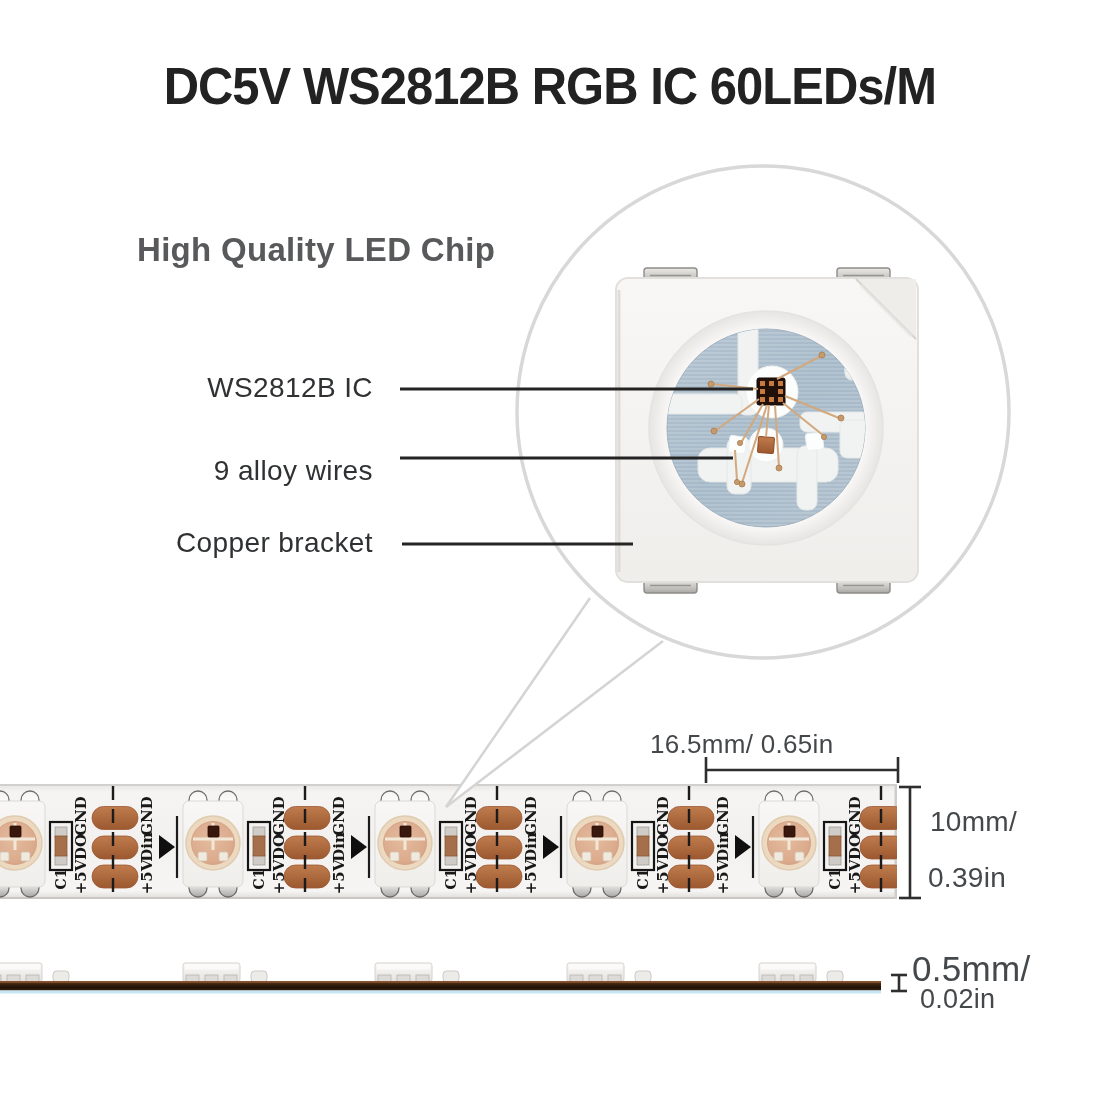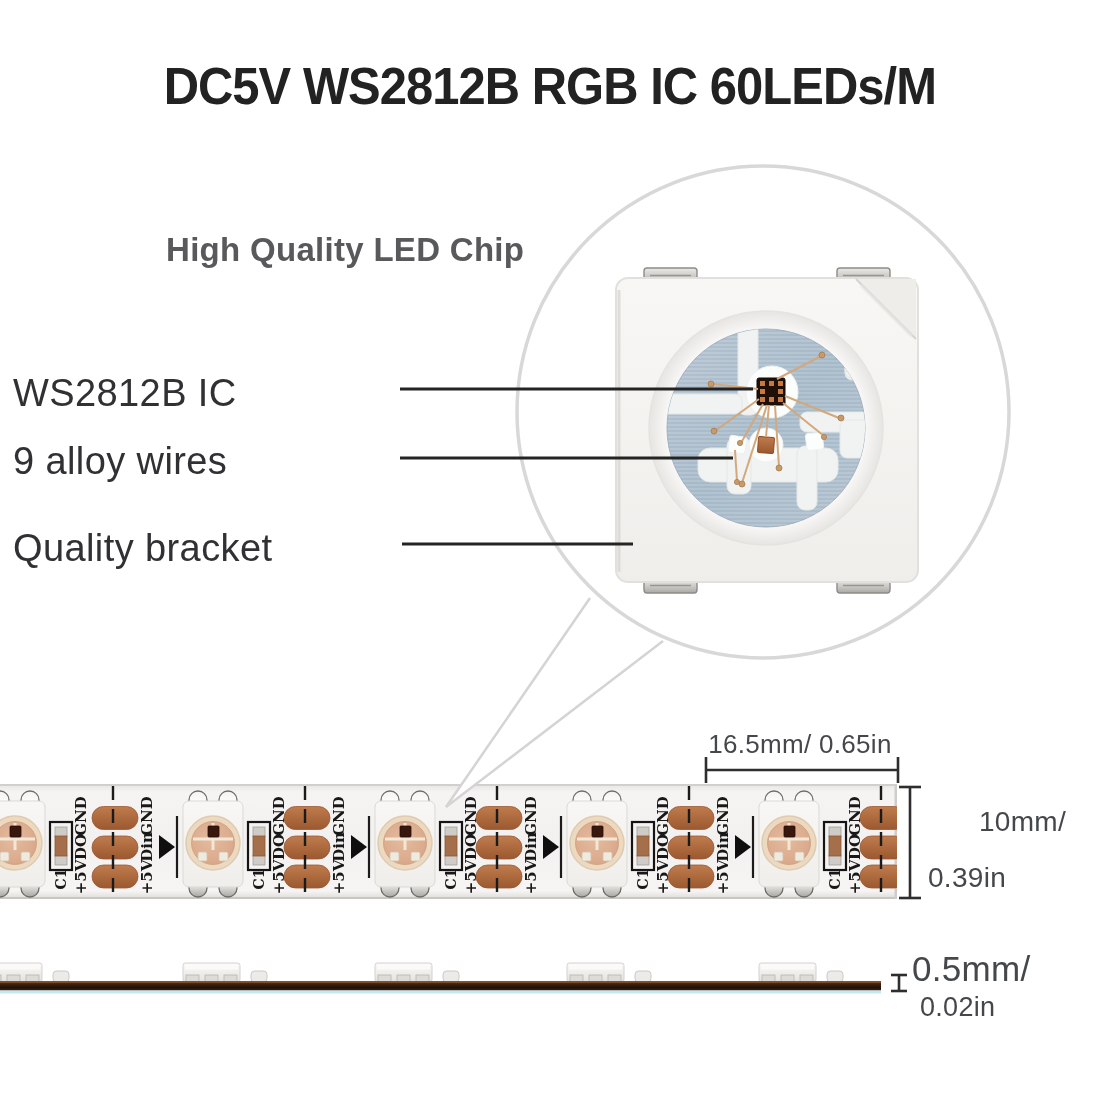--- a/index.html
+++ b/index.html
@@ -3,29 +3,29 @@
 <meta charset="utf-8">
 <style>
   html,body{margin:0;padding:0;background:#fff;}
   #stage{position:relative;width:1100px;height:1100px;background:#ffffff;overflow:hidden;
          font-family:"Liberation Sans", sans-serif;}
   #stage svg{position:absolute;left:0;top:0;}
   .abs{position:absolute;}
   #title{left:0;top:56px;width:1100px;text-align:center;font-size:52px;font-weight:700;
          color:#222222;letter-spacing:-1px;}
   #title span{display:inline-block;transform:scaleX(.94);white-space:nowrap;}
-  #heading{left:166px;top:231px;font-size:33px;font-weight:700;color:#58595b;letter-spacing:.3px;}
-  .callout-label{right:727px;width:360px;text-align:left;font-size:38px;color:#2f3133;
+  #heading{left:137px;top:231px;font-size:33px;font-weight:700;color:#58595b;letter-spacing:.3px;}
+  .callout-label{right:727px;width:360px;text-align:right;font-size:28px;color:#2f3133;
                  letter-spacing:.4px;white-space:nowrap;}
   .dim{color:#45484b;font-size:26px;letter-spacing:.3px;white-space:nowrap;}
-  #dim-pitch{left:650px;top:729px;width:300px;text-align:center;}
-  #dim-w1{left:979px;top:806px;font-size:28px;text-align:right;}
+  #dim-pitch{left:650px;top:729px;width:300px;}
+  #dim-w1{left:930px;top:806px;font-size:28px;text-align:right;}
   #dim-w2{left:928px;top:842px;font-size:28px;margin-top:20px;}
   #dim-t1{left:912px;top:949px;font-size:35px;}
-  #dim-t2{left:920px;top:984px;font-size:27px;margin-top:8px;}
+  #dim-t2{left:920px;top:984px;font-size:27px;}
 </style>
 </head>
 <body>
 
 <div id="stage">
 
   <svg id="scene" width="1100" height="1100" viewBox="0 0 1100 1100">
     <defs>
       <linearGradient id="gPcb" x1="0" y1="0" x2="0" y2="1">
         <stop offset="0" stop-color="#e7e5e3"></stop>
@@ -396,21 +396,21 @@
       <rect x="0" y="981" width="881" height="9.5" fill="url(#gBar)"></rect>
       <rect x="0" y="981" width="881" height="1.8" fill="#8a5530" opacity="0.9"></rect>
       <rect x="0" y="990.5" width="881" height="3" fill="#c7e6f4"></rect>
     </g>
   </svg>
 
   <div id="title" class="abs"><span>DC5V WS2812B RGB IC 60LEDs/M</span></div>
   <div id="heading" class="abs">High Quality LED Chip</div>
 
   <div class="abs callout-label" style="top:372px;">WS2812B IC</div>
-  <div class="abs callout-label" style="top:440px;">9 alloy wires</div>
-  <div class="abs callout-label" style="top:527px;">Quality bracket</div>
+  <div class="abs callout-label" style="top:455px;">9 alloy wires</div>
+  <div class="abs callout-label" style="top:527px;">Copper bracket</div>
 
   <div id="dim-pitch" class="abs dim">16.5mm/ 0.65in</div>
   <div id="dim-w1" class="abs dim">10mm/</div>
   <div id="dim-w2" class="abs dim">0.39in</div>
   <div id="dim-t1" class="abs dim">0.5mm/</div>
   <div id="dim-t2" class="abs dim">0.02in</div>
 </div>
 
 </body></html>

